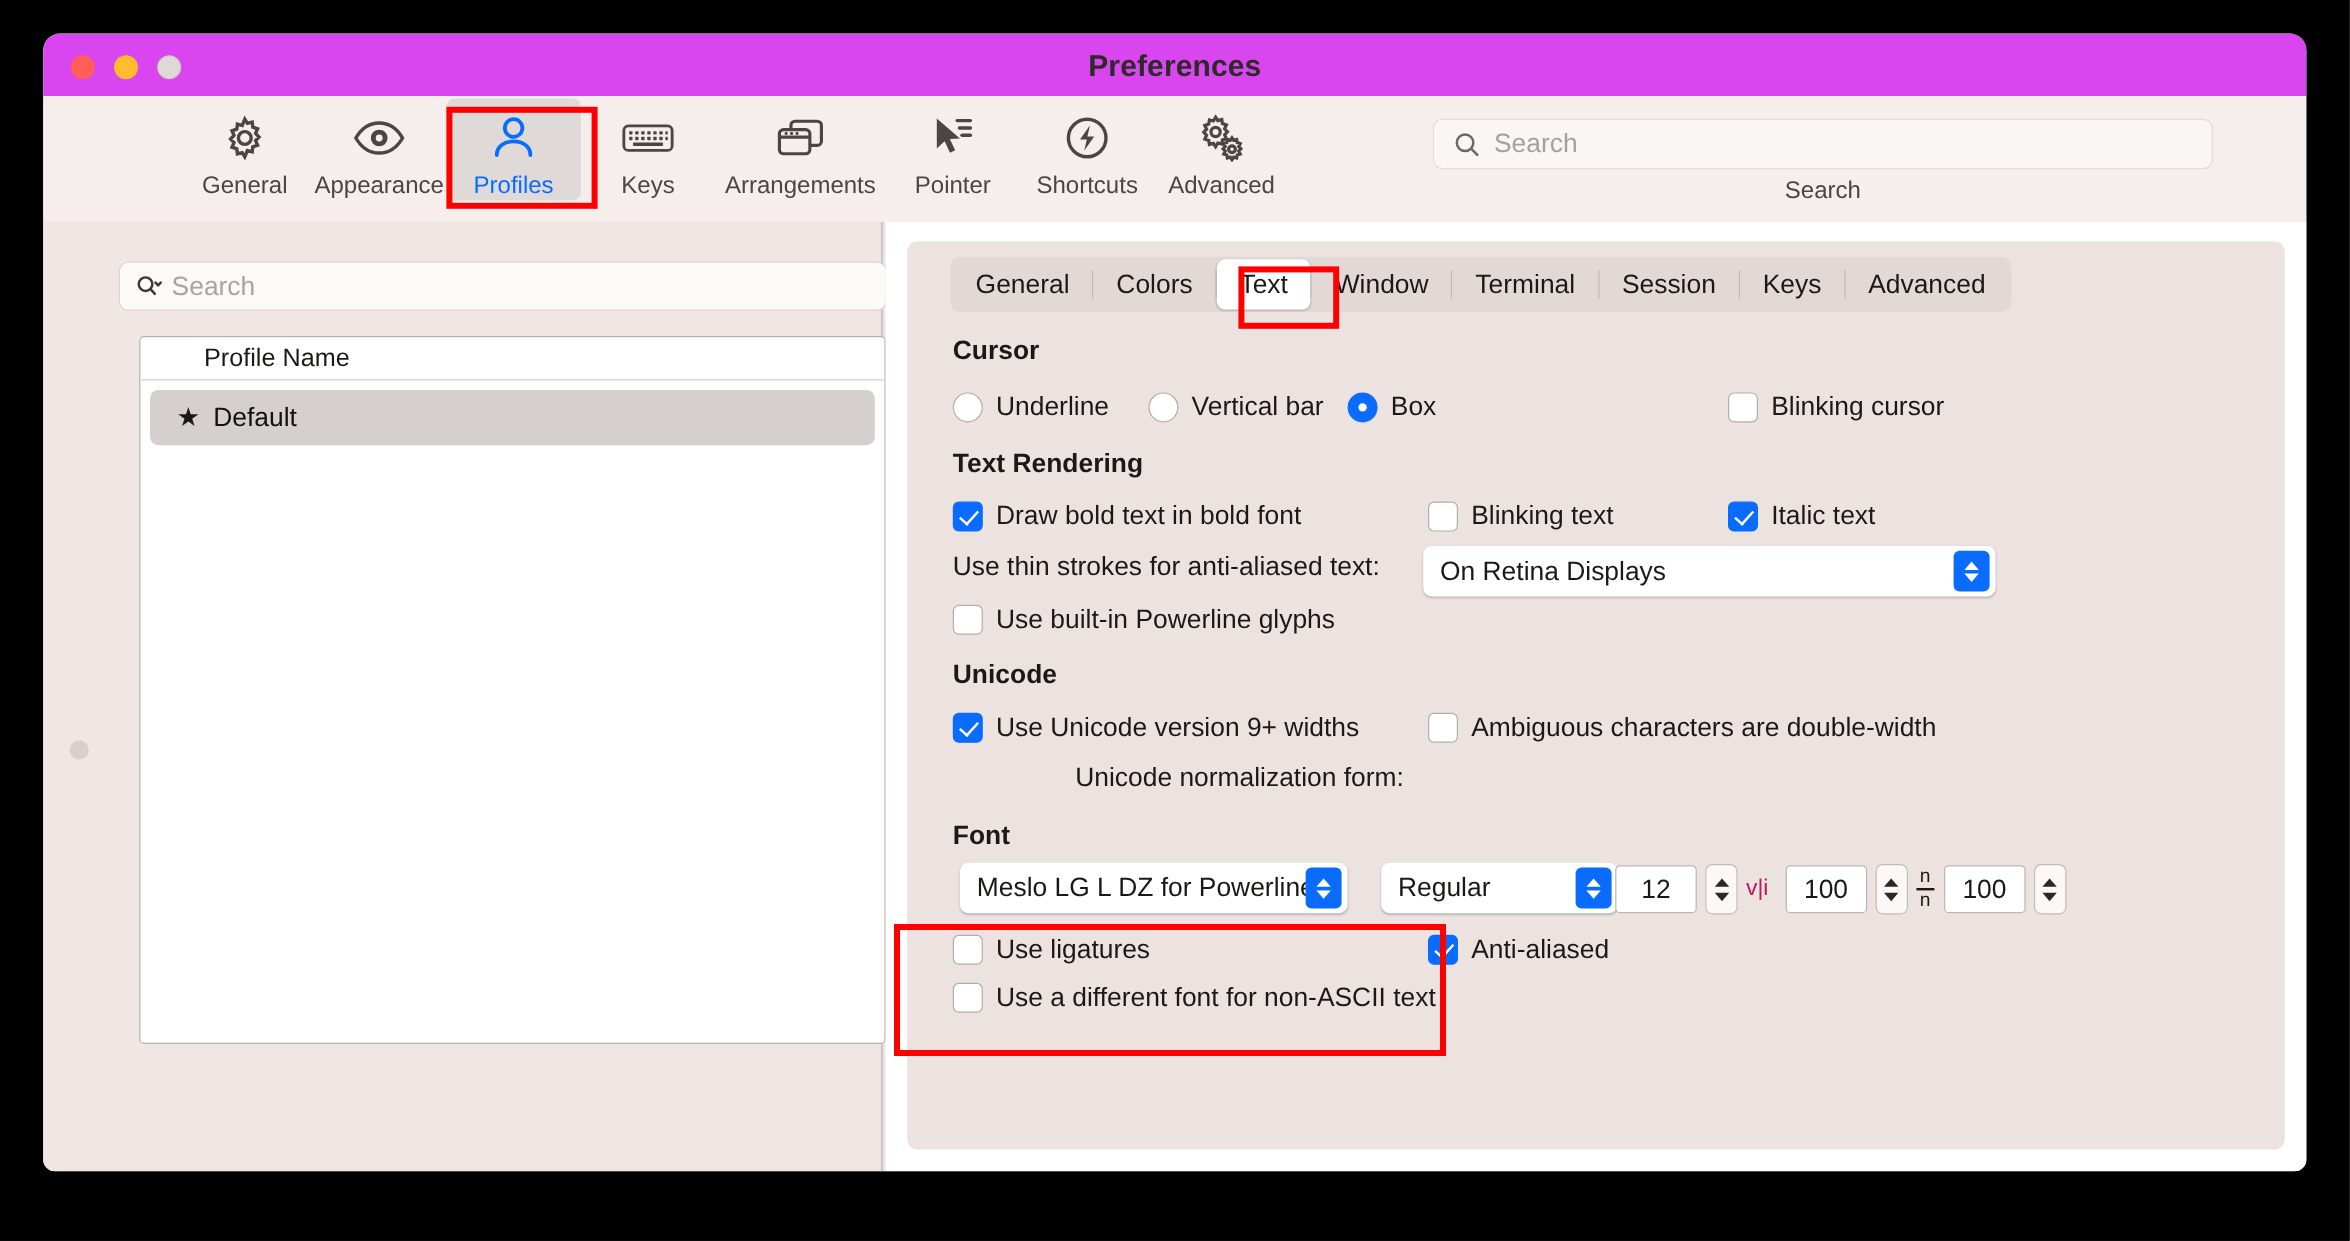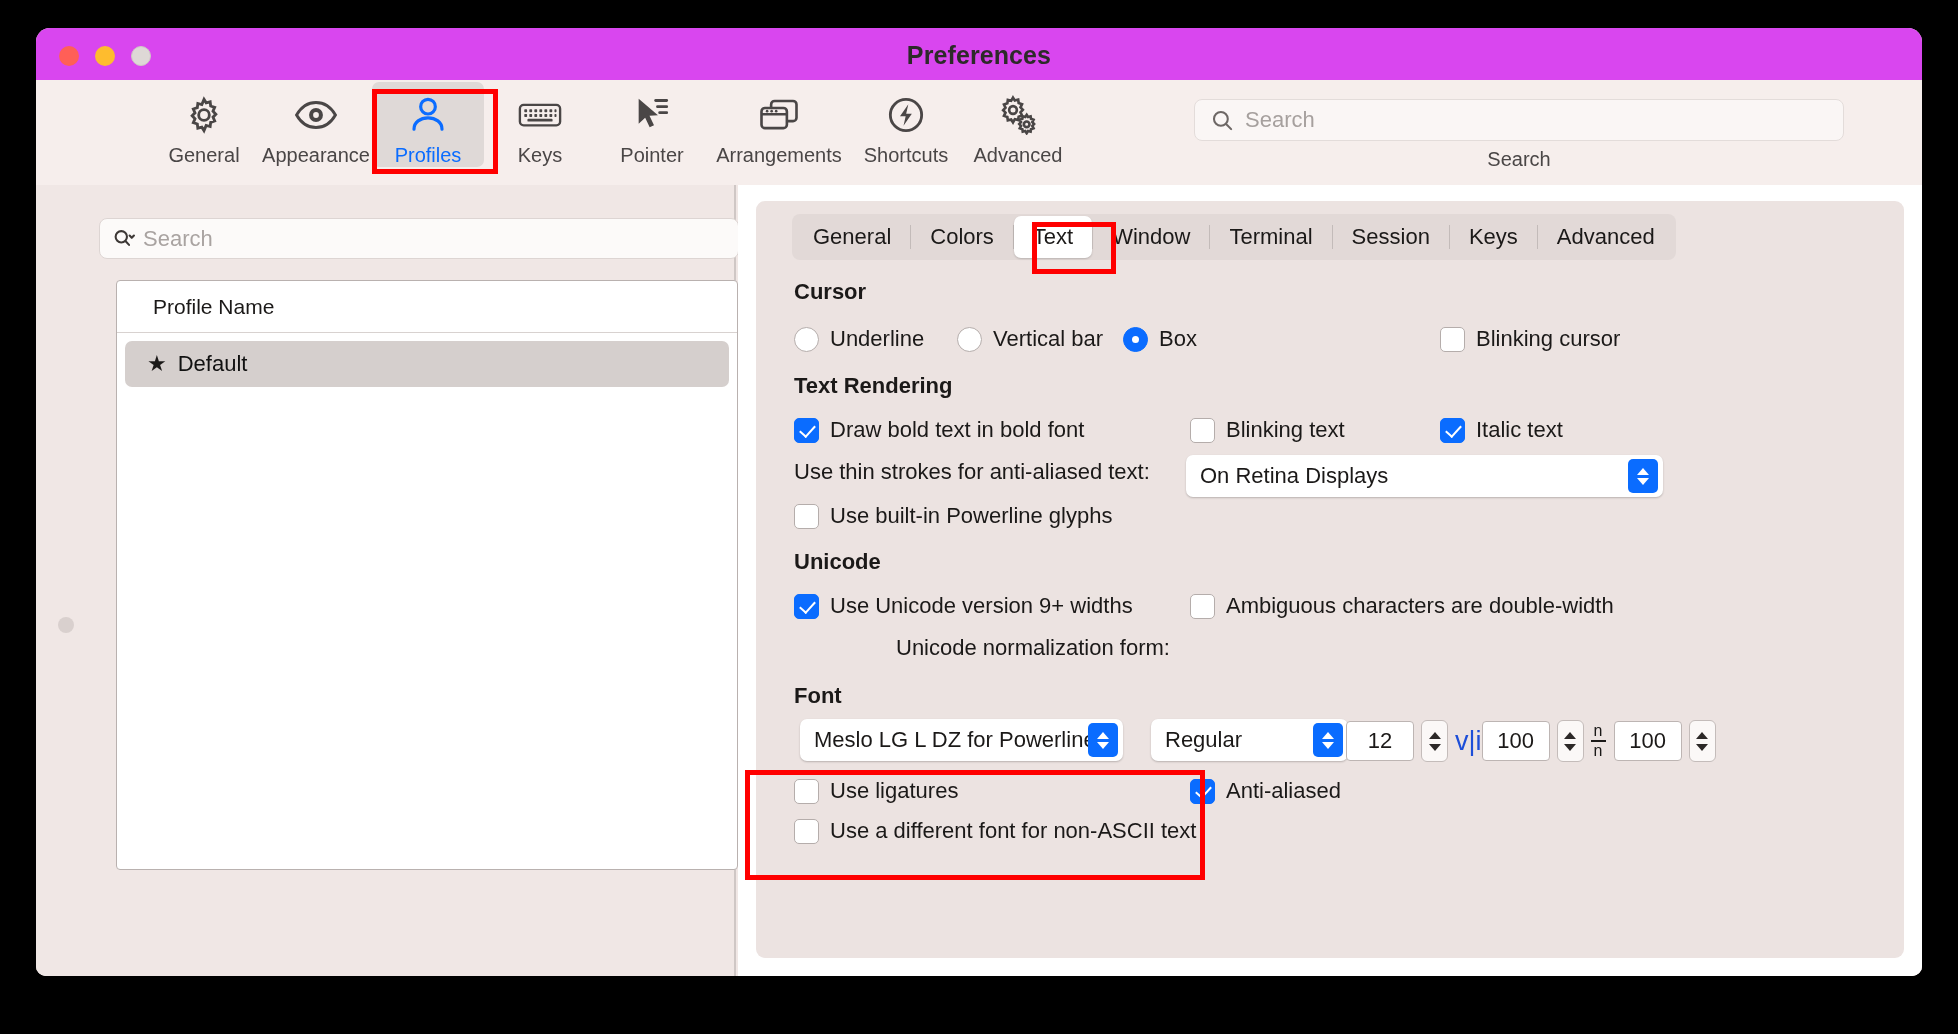--- a/index.html
+++ b/index.html
@@ -115,24 +115,24 @@
   #sb-search .ph { font-size: 22px; color: #a9a3a1; }
   #sb-list {
     position: absolute; left: 80px; top: 95px;
     width: 622px; height: 590px;
     background: #ffffff;
     border: 1px solid #b9b1af;
     border-radius: 4px;
     overflow: hidden;
   }
   #sb-list-header {
-    height: 52px;
+    height: 36px;
     border-bottom: 1px solid #d8d2d0;
     display: flex; align-items: center;
-    padding-left: 36px;
+    padding-left: 53px;
     font-size: 21px; color: #1b1918;
   }
   .sb-row {
     margin: 8px 8px 0 8px;
     height: 46px;
     display: flex; align-items: center; gap: 11px;
     padding-left: 22px;
     border-radius: 7px;
     font-size: 22px; color: #111;
   }
@@ -308,21 +308,21 @@
     gap: 5px;
   }
   .stepper span {
     display: block; width: 0; height: 0;
     border-left: 6px solid transparent;
     border-right: 6px solid transparent;
   }
   .stepper span.up   { border-bottom: 7px solid #2c2827; }
   .stepper span.down { border-top: 7px solid #2c2827; }
 
-  .glyph-vi { font-size: 27px; color: #1d4ed8; margin: 0 0 0 7px; }
+  .glyph-vi { font-size: 19px; color: #be185d; margin: 0 14px 0 7px; }
   .glyph-nn {
     margin: 0 8px 0 7px;
     display: flex; flex-direction: column; align-items: center;
     font-size: 16px; line-height: 1.02; color: #1b1918;
   }
   .glyph-nn .bar { width: 15px; height: 1.6px; background: #1b1918; margin: 1px 0; }
 </style>
 </head>
 <body>
 
@@ -390,48 +390,48 @@
               <rect x="16.8" y="8.4" width="1.8" height="1.8" rx=".4"></rect>
               <rect x="20" y="8.4" width="1.8" height="1.8" rx=".4"></rect>
               <rect x="23.2" y="8.4" width="1.3" height="1.8" rx=".4"></rect>
               <rect x="6" y="11.4" width="16" height="1.8" rx=".6"></rect>
             </g>
           </svg>
         </div>
         <div class="tb-label">Keys</div>
       </div>
 
-      <div class="tb-item">
-        <div class="tb-icon">
-          <svg width="40" height="40" viewBox="0 0 24 24" fill="none">
-            <path d="M4 2.2L4 17.2 7.9 13.6 10.6 19.4 13.2 18.1 10.5 12.5 15.6 12.2z" fill="#4a4646"></path>
-            <g stroke="#4a4646" stroke-width="1.7" stroke-linecap="round">
-              <path d="M14.2 3.3h6.6"></path>
-                <path d="M15.3 7h5.5"></path>
-                <path d="M16.6 10.6h4.2"></path>
-            </g>
-          </svg>
-        </div>
-        <div class="tb-label">Pointer</div>
-      </div>
-
       <div class="tb-item wide">
         <div class="tb-icon">
           <svg width="42" height="40" viewBox="0 0 24 20" fill="none" stroke="#4a4646" stroke-width="1.5">
             <rect x="7.5" y="2" width="14.5" height="11.5" rx="2"></rect>
             <rect x="2" y="6" width="14.5" height="11.5" rx="2" fill="#f6eeec"></rect>
             <path d="M2 9.6h14.5"></path>
             <g fill="#4a4646" stroke="none">
               <circle cx="5.2" cy="7.8" r=".75"></circle>
                 <circle cx="7.8" cy="7.8" r=".75"></circle>
                 <circle cx="10.4" cy="7.8" r=".75"></circle>
             </g>
           </svg>
         </div>
         <div class="tb-label">Arrangements</div>
+      </div>
+
+      <div class="tb-item">
+        <div class="tb-icon">
+          <svg width="40" height="40" viewBox="0 0 24 24" fill="none">
+            <path d="M4 2.2L4 17.2 7.9 13.6 10.6 19.4 13.2 18.1 10.5 12.5 15.6 12.2z" fill="#4a4646"></path>
+            <g stroke="#4a4646" stroke-width="1.7" stroke-linecap="round">
+              <path d="M14.2 3.3h6.6"></path>
+                <path d="M15.3 7h5.5"></path>
+                <path d="M16.6 10.6h4.2"></path>
+            </g>
+          </svg>
+        </div>
+        <div class="tb-label">Pointer</div>
       </div>
 
       <div class="tb-item">
         <div class="tb-icon">
           <svg width="40" height="40" viewBox="0 0 24 24" fill="none" stroke="#4a4646" stroke-width="1.7">
             <circle cx="12" cy="12" r="9.4"></circle>
             <path d="M13.4 5.6L8.4 12.8h3.4l-1.3 5.6 5-7.2h-3.4z" fill="#4a4646" stroke="none"></path>
           </svg>
         </div>
         <div class="tb-label">Shortcuts</div>

